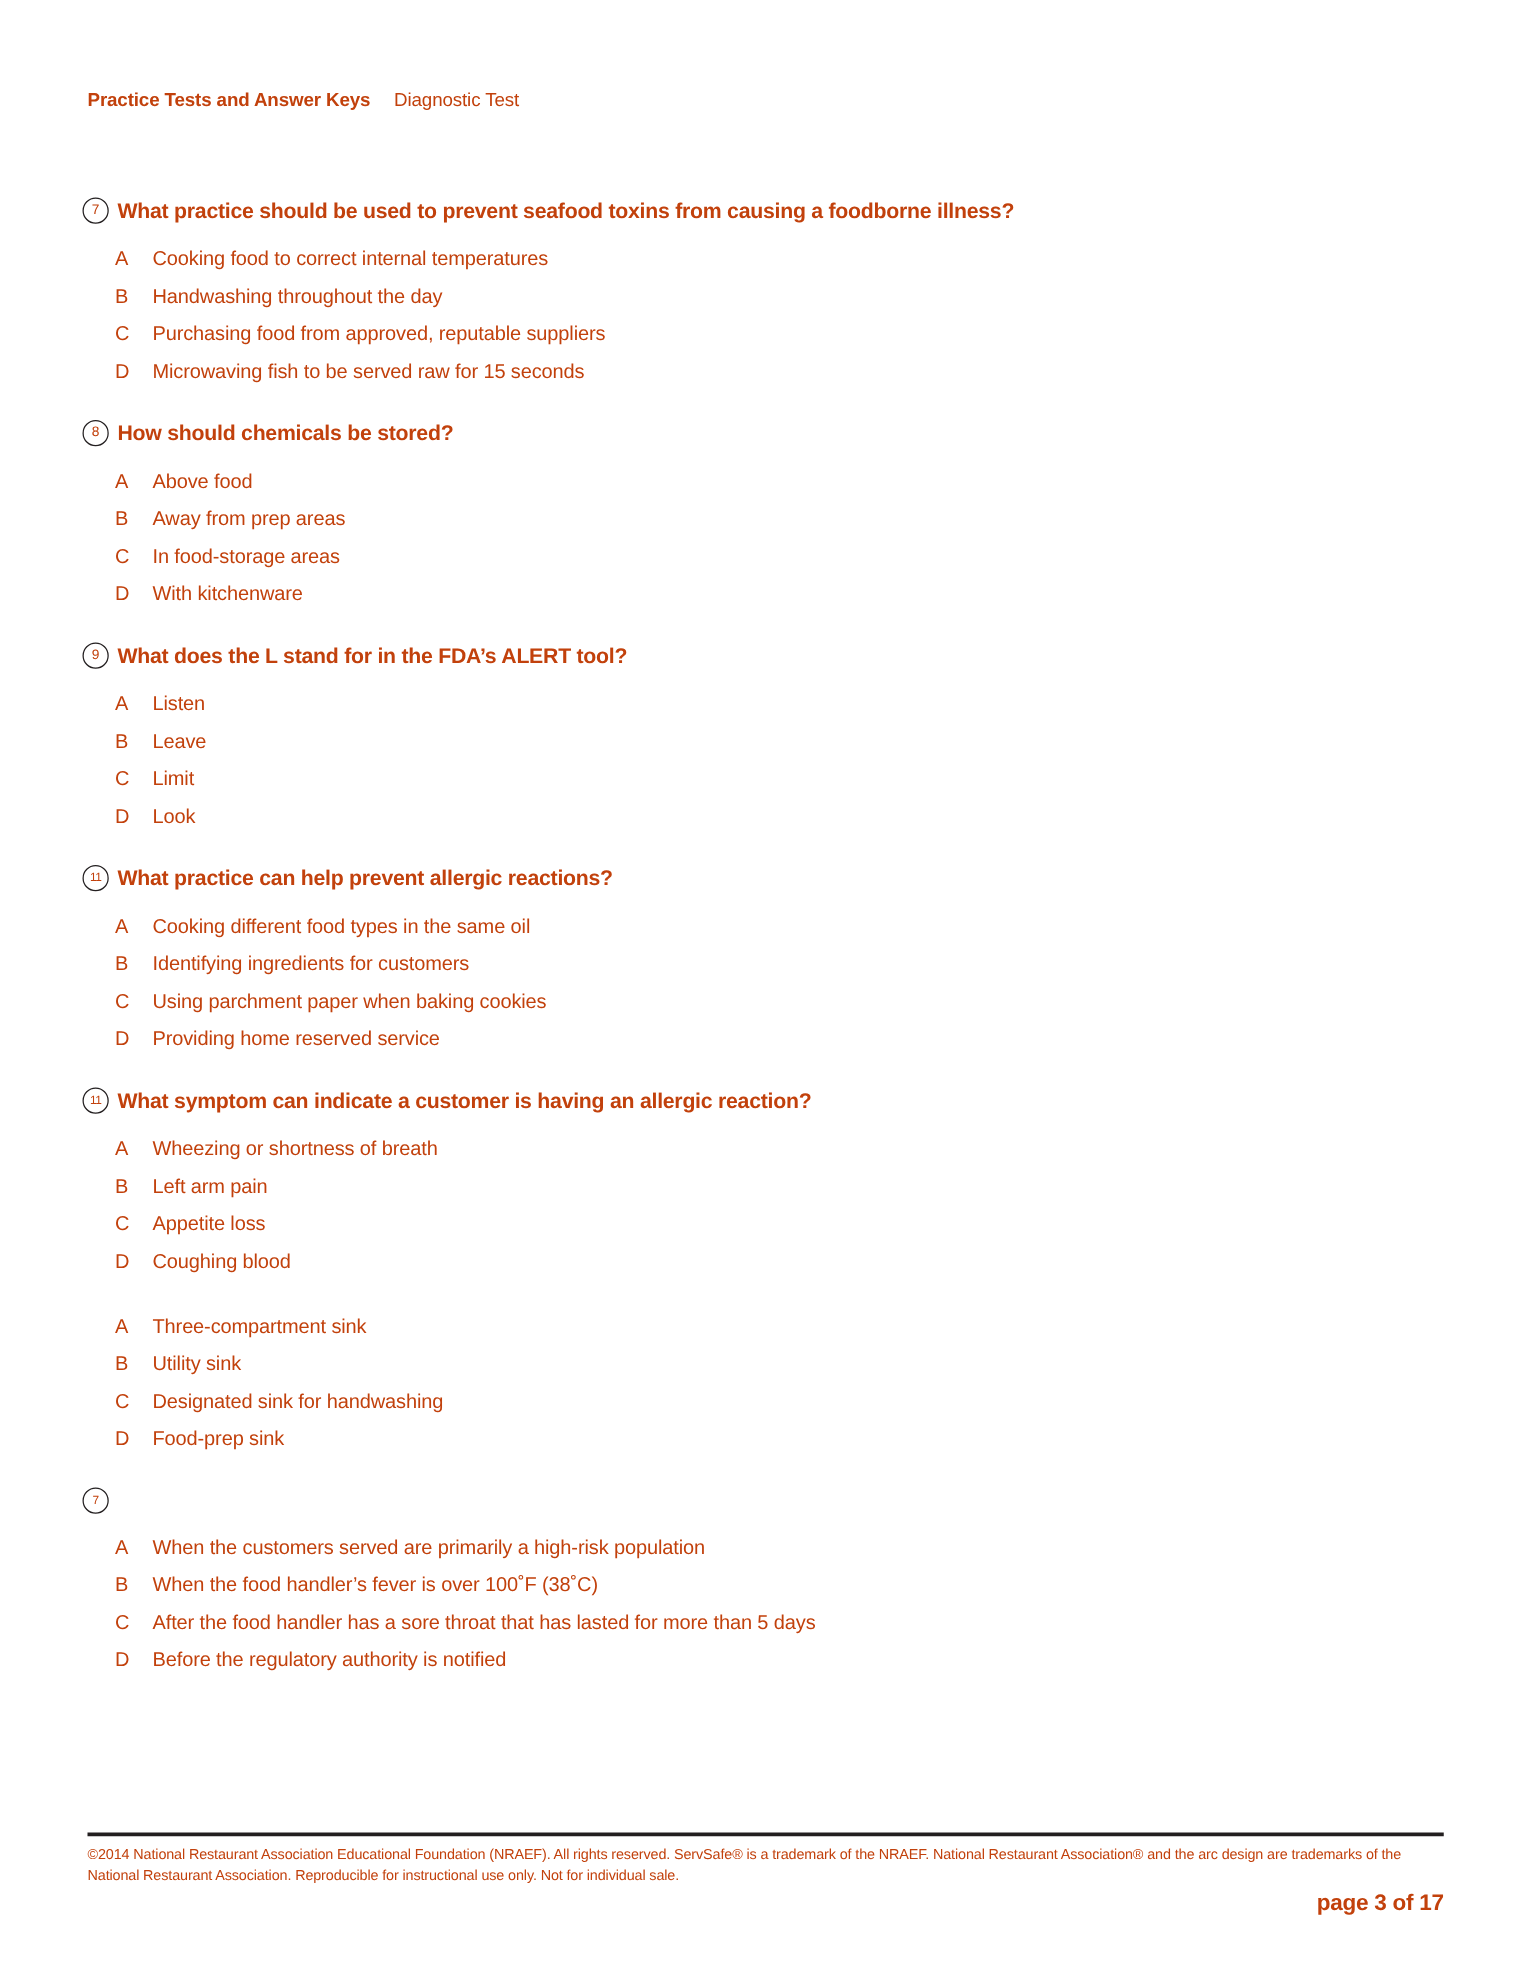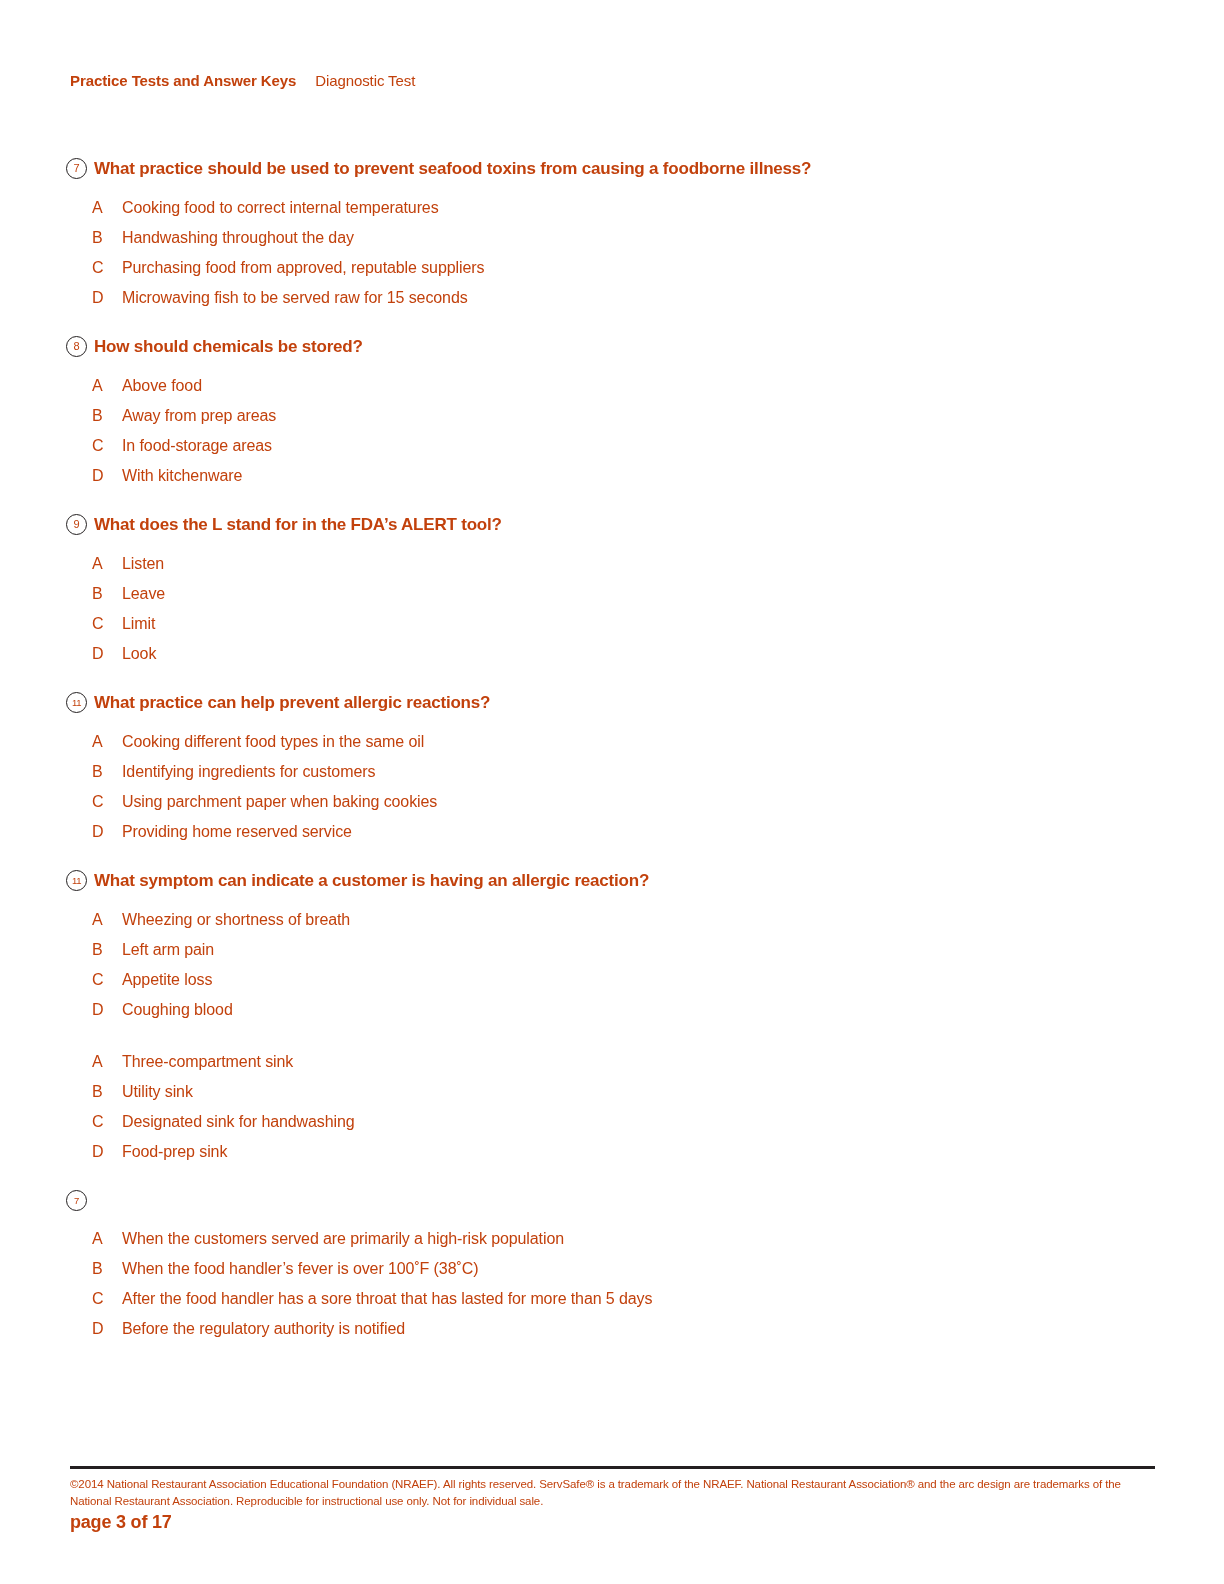--- a/index.html
+++ b/index.html
@@ -81,21 +81,21 @@
   }
   .footer-rule { border-top: 3px solid #231f20; height: 0; }
   .footer-copy {
     margin-top: 7px;
     font-size: 11.5px;
     line-height: 16.5px;
     letter-spacing: -0.1px;
   }
   .footer-page {
     margin-top: 3px;
-    text-align: left;
+    text-align: right;
     font-size: 18px;
     font-weight: bold;
     letter-spacing: -0.2px;
   }
 </style>
 </head>
 <body>
 
 <div class="page">
 

